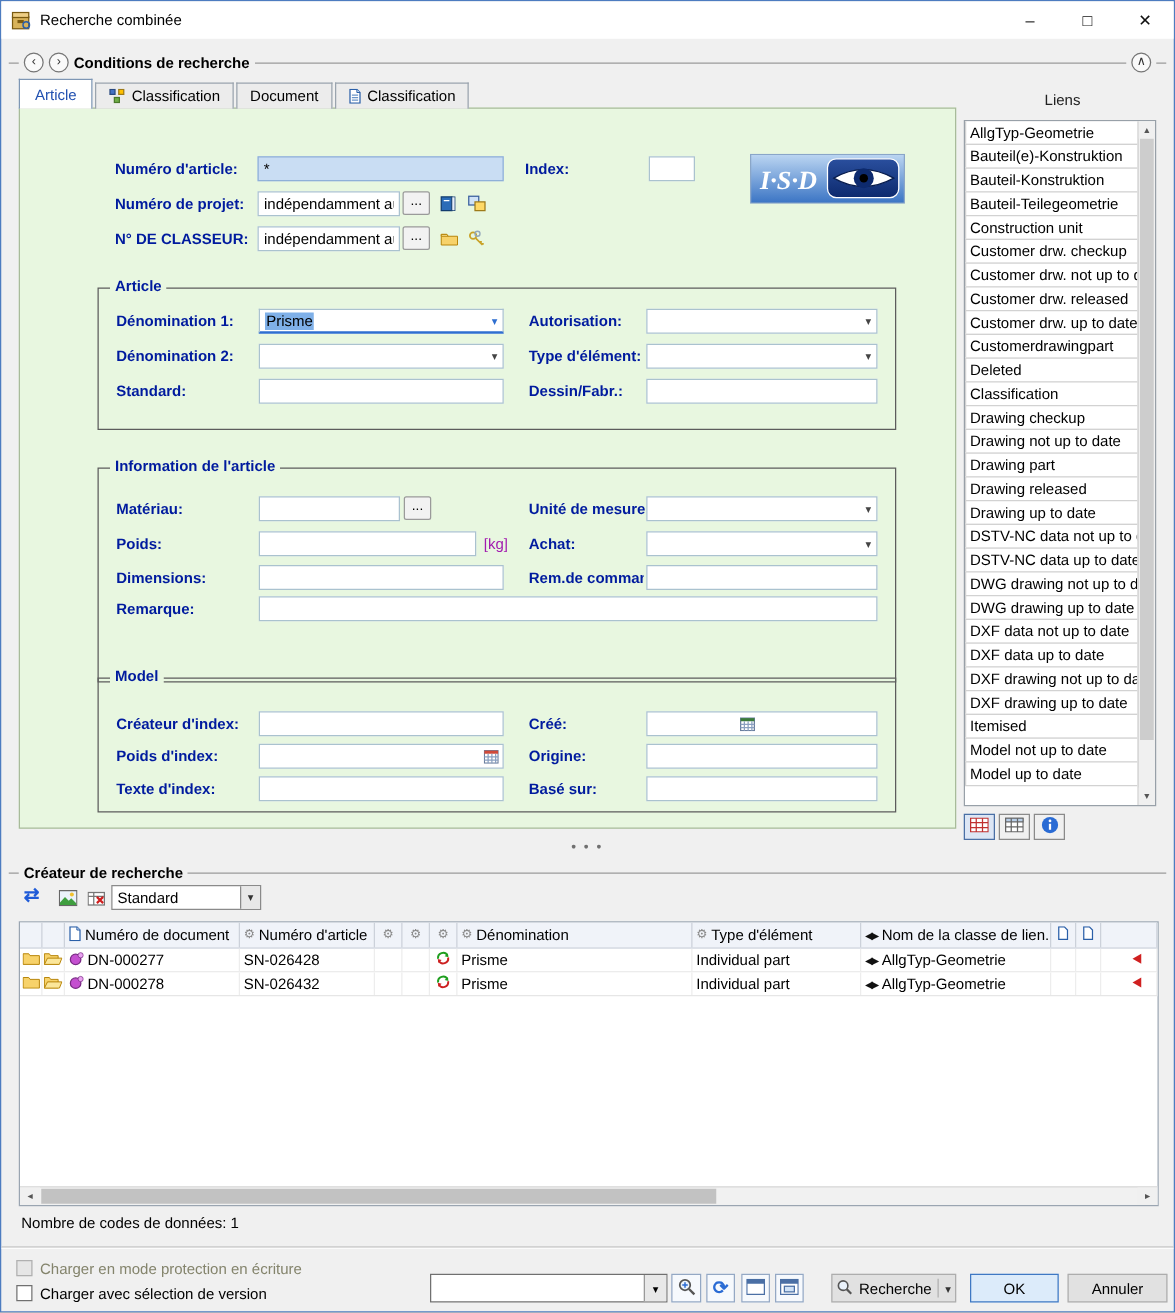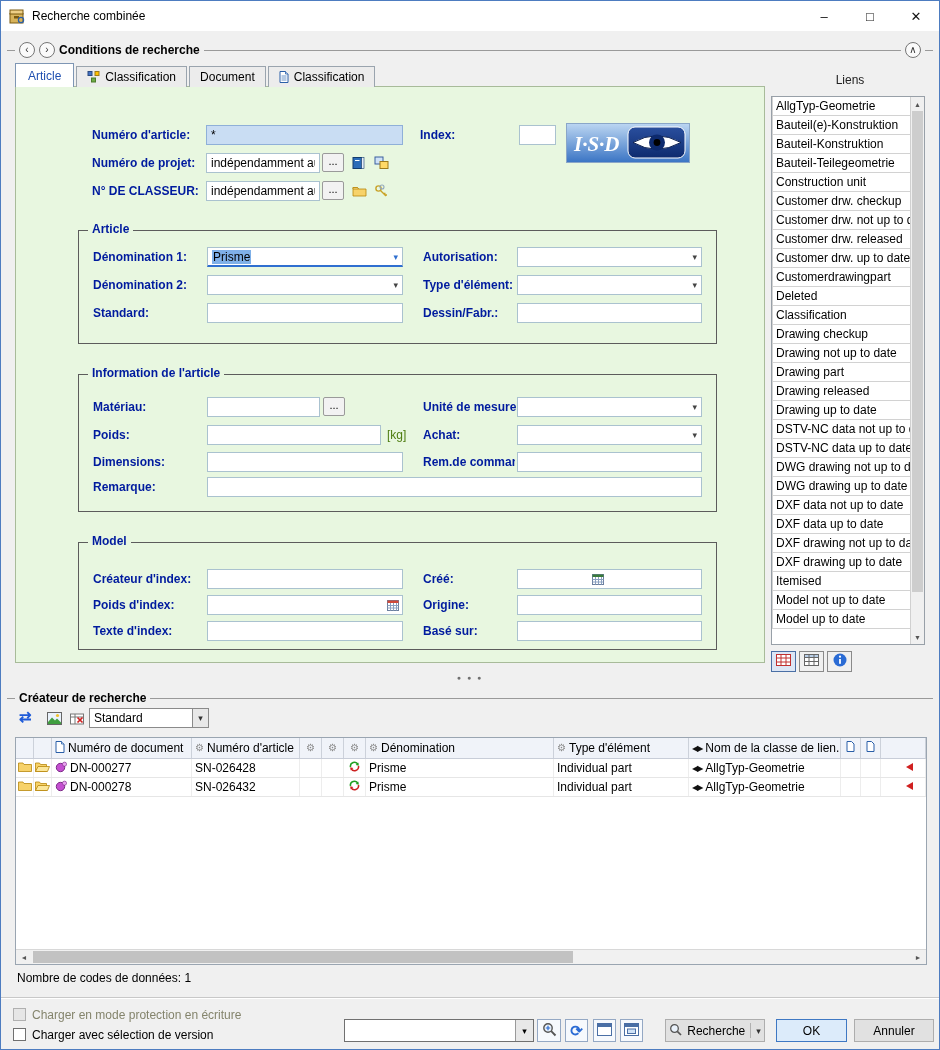--- a/index.html
+++ b/index.html
@@ -34,21 +34,21 @@
          display:flex; align-items:center; gap:5px; margin-right:2px; font-size:12px; white-space:nowrap; }
   .tab.active { height:24px; background:#fff; border-color:#7e96b4; color:#2050b0; padding:0 12px; }
   .ticon { display:flex; }
 
   
   .form-area { position:absolute; left:14px; top:85px; width:750px; height:577px;
                background:#e8f7e0; border:1px solid #a8bb9a; }
   .lbl { position:absolute; font-weight:bold; color:#001b9e; line-height:20px; height:20px;
          white-space:nowrap; }
   .lbl-clip { max-width:92px; overflow:hidden; }
-  .plain-lbl { position:absolute; line-height:20px; height:20px; color:#4d7c0f; }
+  .plain-lbl { position:absolute; line-height:20px; height:20px; color:#a21caf; }
   .fld { position:absolute; height:20px; background:#fff; border:1px solid #aac2cf;
          font-family:"Liberation Sans",sans-serif; font-size:12px; color:#000;
          padding:0 4px; line-height:18px; }
   input.fld { outline:none; }
   .fld.sel { background:#c9ddf3; border-color:#8fb0d8; }
   .combo { display:flex; align-items:center; }
   .combo .ct { flex:1; overflow:hidden; white-space:nowrap; line-height:18px; }
   .combo .ca { font-size:9px; color:#444; margin-left:2px; }
   .combo.focused { border-bottom:2px solid #2f6fd0; }
   .combo.focused .ca { color:#2f6fd0; }
@@ -223,21 +223,21 @@
     </div>
   </div>
 
   <div class="form-area">
 
     <span class="lbl" style="left:76px;top:38px">Numéro d'article:</span>
     <input class="fld sel" style="left: 190px; top: 38px; width: 197px;" readonly="" value="*">
     <span class="lbl" style="left:404px;top:38px">Index:</span>
     <input class="fld" style="left: 503px; top: 38px; width: 37px;" readonly="" value="">
 
-    <div class="logo" style="left:550px;top:36px">
+    <div class="logo" style="left:584px;top:36px">
       <svg width="124" height="40" viewBox="0 0 124 40">
         <defs>
           <linearGradient id="lg1" x1="0" y1="0" x2="0" y2="1">
               <stop offset="0" stop-color="#bcd6f2"></stop>
               <stop offset="1" stop-color="#3a74c4"></stop>
             </linearGradient>
           <linearGradient id="lg2" x1="0" y1="0" x2="0" y2="1">
               <stop offset="0" stop-color="#2a4f9e"></stop>
               <stop offset="1" stop-color="#0d2a6e"></stop>
             </linearGradient>
@@ -316,21 +316,21 @@
       <span class="lbl" style="left:344px;top:44px">Type d'élément:</span>
       <div class="fld combo" style="left:438px;top:44px;width:185px">
         <span class="ct"></span>
         <span class="ca">▾</span>
       </div>
 
       <span class="lbl" style="left:344px;top:72px">Dessin/Fabr.:</span>
       <input class="fld" style="left: 438px; top: 72px; width: 185px;" readonly="" value="">
     </div>
 
-    <div class="group" style="left:62px;top:287px;width:639px;height:138px">
+    <div class="group" style="left:62px;top:287px;width:639px;height:172px">
       <span class="gtitle">Information de l'article</span>
 
       <span class="lbl" style="left:14px;top:22px">Matériau:</span>
       <input class="fld" style="left: 128px; top: 22px; width: 113px;" readonly="" value="">
       <div class="browse-btn" style="left:244px;top:22px">
           <span>...</span>
         </div>
 
       <span class="lbl" style="left:14px;top:50px">Poids:</span>
       <input class="fld" style="left: 128px; top: 50px; width: 174px;" readonly="" value="">

